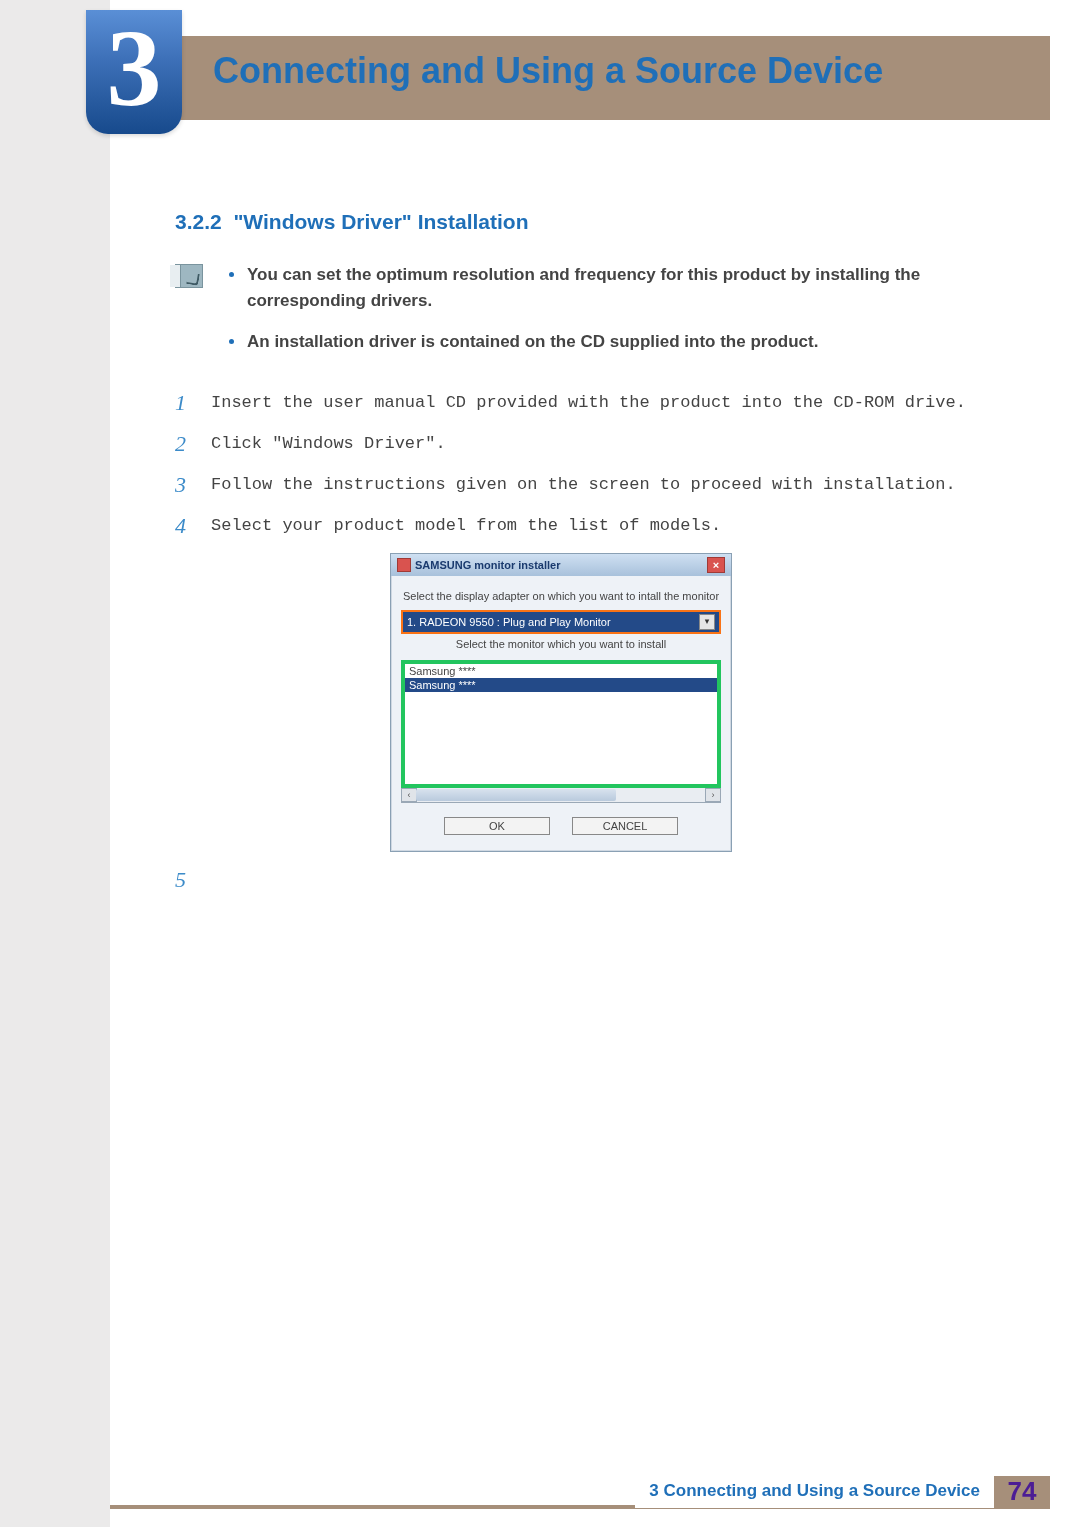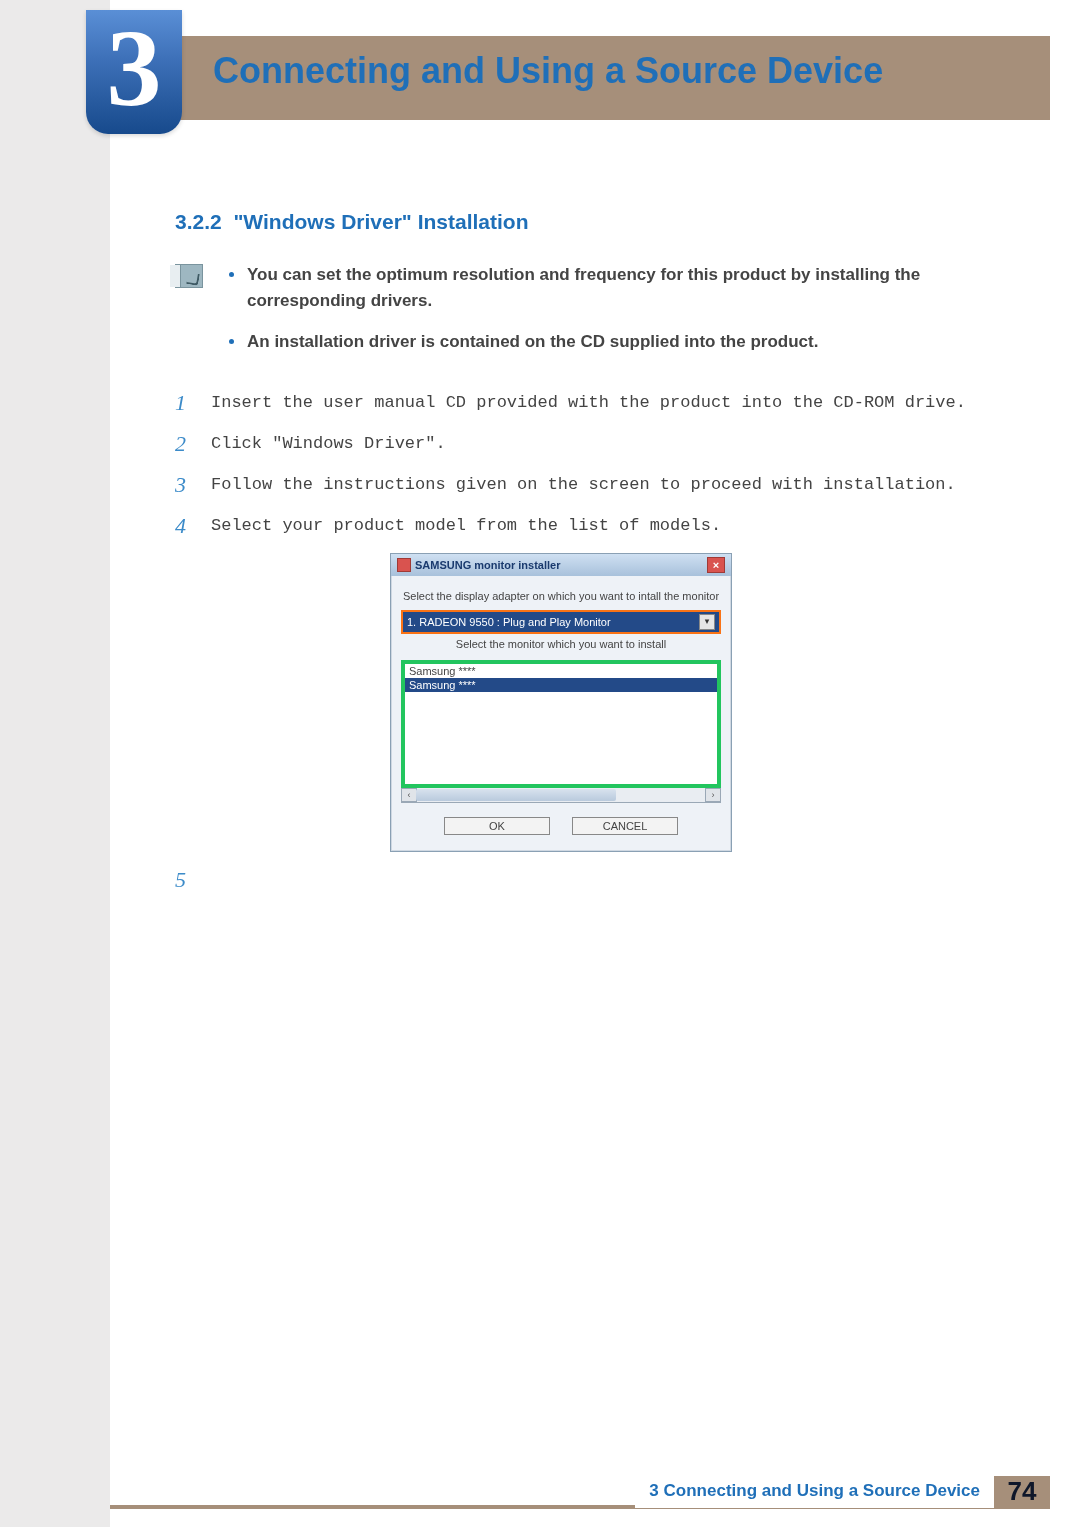--- a/index.html
+++ b/index.html
@@ -264,21 +264,21 @@
   }
   .footer .chap-label {
     background:#fff;
     color:#1f6fb8;
     font-weight: bold;
     padding: 7px 14px;
     display:flex; align-items:center;
   }
   .footer .page-box {
     background:#a68f7a;
-    color:#0f172a;
+    color:#4c1d95;
     width: 56px;
     display:flex; align-items:center; justify-content:center;
     font-size: 26px;
     font-weight:bold;
   }
   .footer-stripe {
     position:absolute;
     left:110px;
     right:30px;
     bottom:18px;

